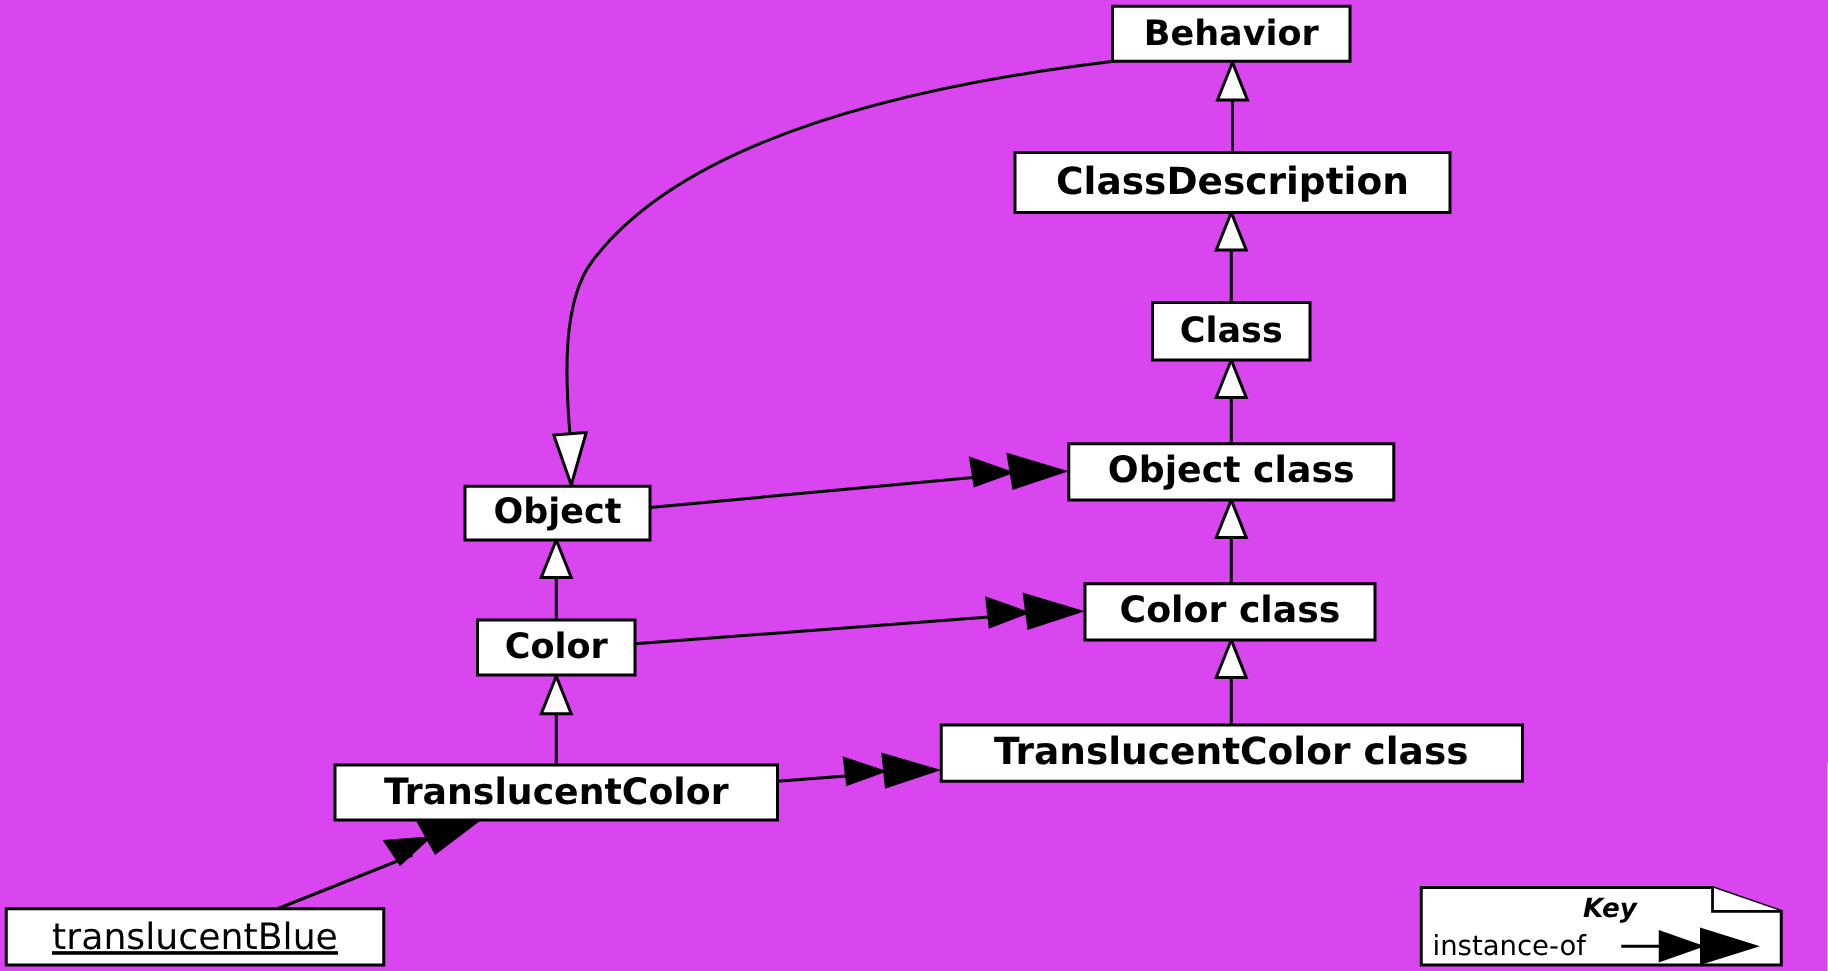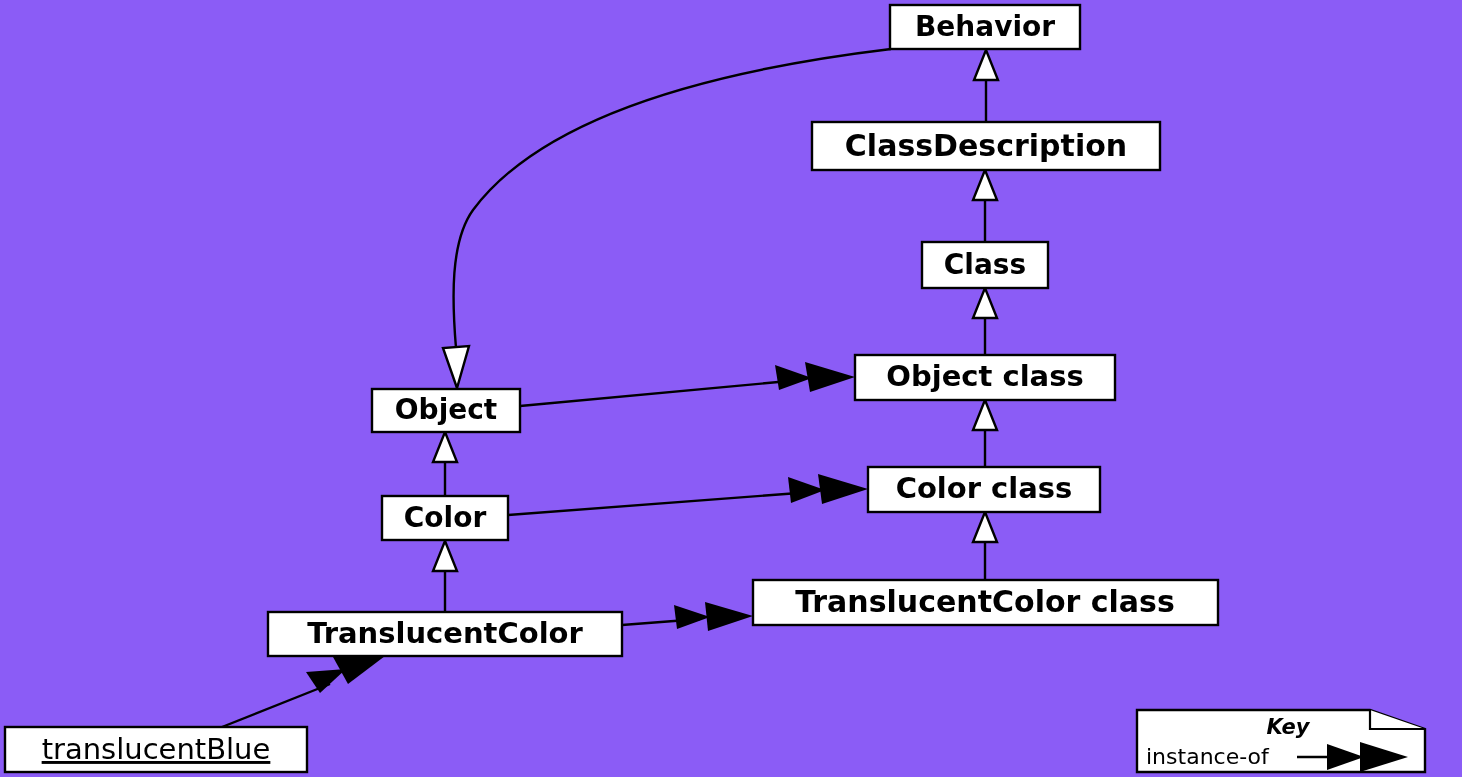--- a/index.html
+++ b/index.html
@@ -10,21 +10,21 @@
   body {
     width: 1462px;
     height: 777px;
     font-family: "DejaVu Sans", "Liberation Sans", sans-serif;
     overflow: hidden;
   }
   #diagram-root {
     position: relative;
     width: 1462px;
     height: 777px;
-    background: #8b5cf6;
+    background: #d946ef;
   }
   svg.diagram {
     display: block;
     width: 1462px;
     height: 777px;
   }
   .node-box {
     fill: #ffffff;
     stroke: #000000;
     stroke-width: 2.4;

